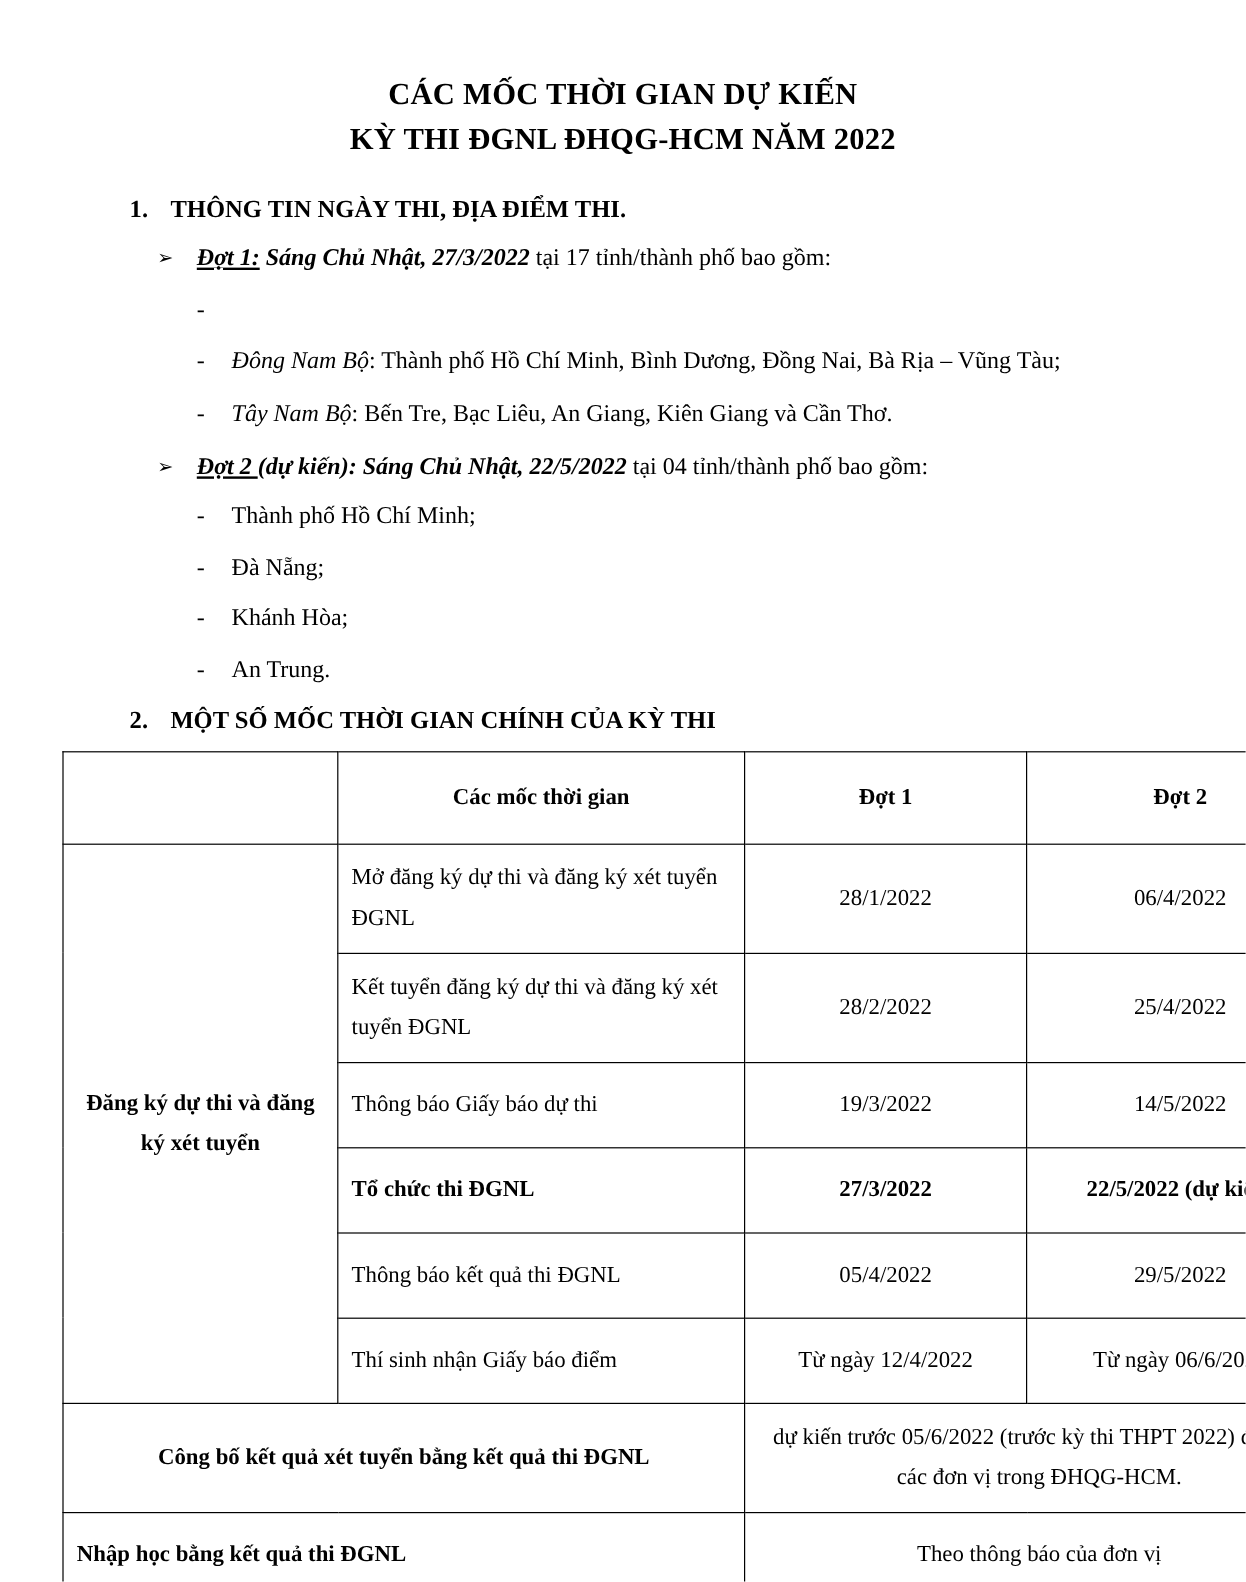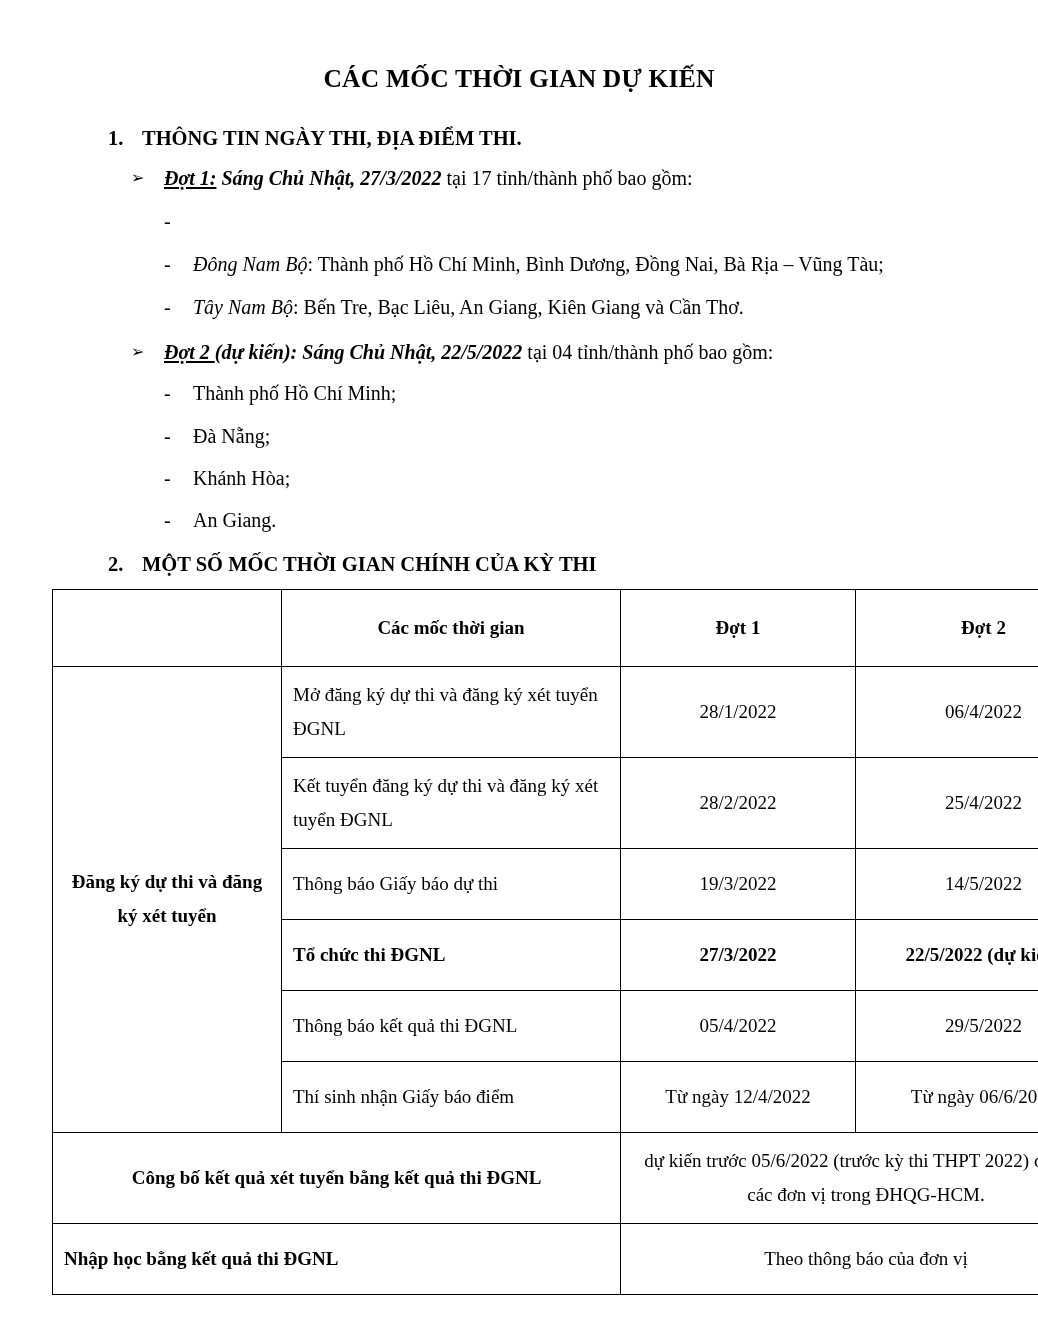--- a/index.html
+++ b/index.html
@@ -123,20 +123,21 @@
   .tall { height: 72px; }
   .mid  { height: 52px; }
 </style>
 </head>
 <body>
 
 <div class="page">
 
   <div class="title-block">
     <div class="title-line">CÁC MỐC THỜI GIAN DỰ KIẾN</div>
+    <div class="title-line">KỲ THI ĐGNL ĐHQG-HCM NĂM 2022</div>
   </div>
 
   <div class="section-heading sec1">
     <span class="section-num">1.</span>
     <span class="section-text">THÔNG TIN NGÀY THI, ĐỊA ĐIỂM THI.</span>
   </div>
 
   <div class="arrow-item">
     <span class="arrow-glyph">➢</span>
     <span class="arrow-body"><b class="bd"><u class="ul">Đợt 1:</u></b><b class="bd"> Sáng Chủ Nhật, 27/3/2022</b><span> tại 17 tỉnh/thành phố bao gồm:</span></span>
@@ -168,21 +169,21 @@
   <div class="dash-item tight">
     <span class="dash-glyph">-</span>
     <span class="dash-body narrow">Đà Nẵng;</span>
   </div>
   <div class="dash-item tight">
     <span class="dash-glyph">-</span>
     <span class="dash-body narrow">Khánh Hòa;</span>
   </div>
   <div class="dash-item tight">
     <span class="dash-glyph">-</span>
-    <span class="dash-body narrow">An Giang.</span>
+    <span class="dash-body narrow">An Trung.</span>
   </div>
 
   <div class="section-heading sec2">
     <span class="section-num">2.</span>
     <span class="section-text">MỘT SỐ MỐC THỜI GIAN CHÍNH CỦA KỲ THI</span>
   </div>
 
   <div class="tbl-wrap">
     <table class="schedule">
       <colgroup>

